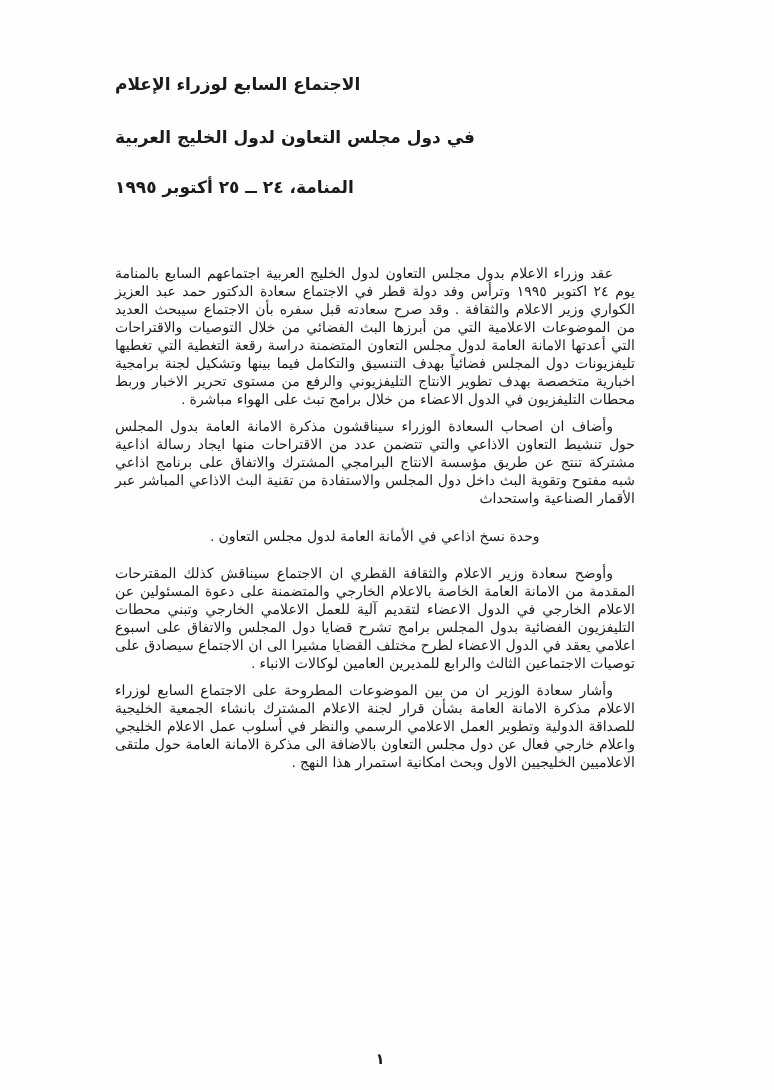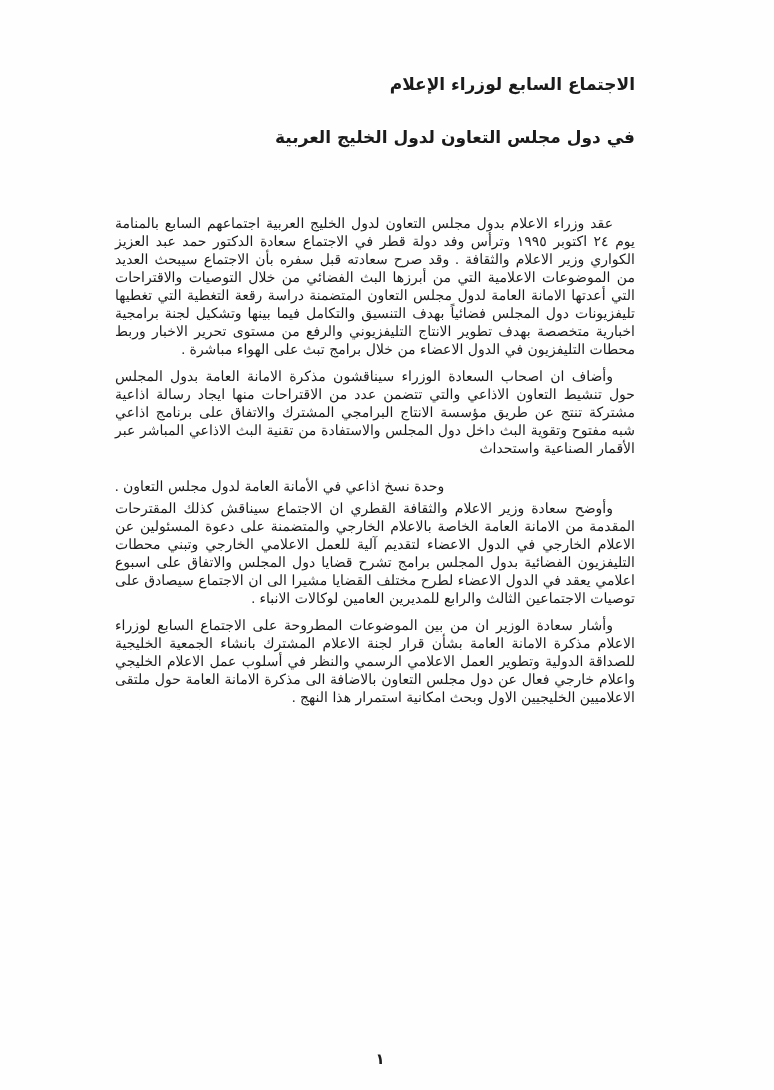--- a/index.html
+++ b/index.html
@@ -19,21 +19,21 @@
     position: absolute;
     top: 0; left: 0;
     width: 774px;
     height: 1090px;
     background: #fefefe;
     box-sizing: border-box;
     padding: 72px 139px 0 115px; 
     direction: rtl;
   }
   .doc-header {
-    text-align: right;
+    text-align: left;
     font-weight: bold;
   }
   .title-line {
     font-size: 17px;
     line-height: 24px;
     margin: 0;
   }
   .title-line-1 { margin-bottom: 29px; }
   .title-line-2 { margin-bottom: 26px; }
   .title-line-3 { margin-bottom: 0; }
@@ -44,23 +44,23 @@
     text-align: justify;
     font-family: Liberation Serif, serif;
   }
   .para {
     margin: 0 0 9px 0;
     text-indent: 22px; 
     word-spacing: 1px;
   }
   .para-continuation {
     margin-top: 20px;
-    margin-bottom: 4px;
+    margin-bottom: 19px;
     text-indent: 0;
-    text-align: left;
+    text-align: center;
   }
   .page-footer {
     position: absolute;
     bottom: 22px;
     left: 0;
     width: 774px;
     text-align: center;
   }
   .page-number {
     font-size: 15px;
@@ -70,20 +70,21 @@
   }
 </style>
 </head>
 <body>
 
 <div class="page">
 
   <header class="doc-header">
     <h1 class="title-line title-line-1">الاجتماع السابع لوزراء الإعلام</h1>
     <h2 class="title-line title-line-2">في دول مجلس التعاون لدول الخليج العربية</h2>
+    <h3 class="title-line title-line-3">المنامة، ٢٤ ــ ٢٥ أكتوبر ١٩٩٥</h3>
   </header>
 
   <main class="doc-body">
     <p class="para">عقد وزراء الاعلام بدول مجلس التعاون لدول الخليج العربية اجتماعهم السابع بالمنامة يوم ٢٤ اكتوبر ١٩٩٥ وترأس وفد دولة قطر في الاجتماع سعادة الدكتور حمد عبد العزيز الكواري وزير الاعلام والثقافة . وقد صرح سعادته قبل سفره بأن الاجتماع سيبحث العديد من الموضوعات الاعلامية التي من أبرزها البث الفضائي من خلال التوصيات والاقتراحات التي أعدتها الامانة العامة لدول مجلس التعاون المتضمنة دراسة رقعة التغطية التي تغطيها تليفزيونات دول المجلس فضائياً بهدف التنسيق والتكامل فيما بينها وتشكيل لجنة برامجية اخبارية متخصصة بهدف تطوير الانتاج التليفزيوني والرفع من مستوى تحرير الاخبار وربط محطات التليفزيون في الدول الاعضاء من خلال برامج تبث على الهواء مباشرة .</p>
     <p class="para">وأضاف ان اصحاب السعادة الوزراء سيناقشون مذكرة الامانة العامة بدول المجلس حول تنشيط التعاون الاذاعي والتي تتضمن عدد من الاقتراحات منها ايجاد رسالة اذاعية مشتركة تنتج عن طريق مؤسسة الانتاج البرامجي المشترك والاتفاق على برنامج اذاعي شبه مفتوح وتقوية البث داخل دول المجلس والاستفادة من تقنية البث الاذاعي المباشر عبر الأقمار الصناعية واستحداث</p>
     <p class="para para-continuation">وحدة نسخ اذاعي في الأمانة العامة لدول مجلس التعاون .</p>
     <p class="para">وأوضح سعادة وزير الاعلام والثقافة القطري ان الاجتماع سيناقش كذلك المقترحات المقدمة من الامانة العامة الخاصة بالاعلام الخارجي والمتضمنة على دعوة المسئولين عن الاعلام الخارجي في الدول الاعضاء لتقديم آلية للعمل الاعلامي الخارجي وتبني محطات التليفزيون الفضائية بدول المجلس برامج تشرح قضايا دول المجلس والاتفاق على اسبوع اعلامي يعقد في الدول الاعضاء لطرح مختلف القضايا مشيرا الى ان الاجتماع سيصادق على توصيات الاجتماعين الثالث والرابع للمديرين العامين لوكالات الانباء .</p>
     <p class="para">وأشار سعادة الوزير ان من بين الموضوعات المطروحة على الاجتماع السابع لوزراء الاعلام مذكرة الامانة العامة بشأن قرار لجنة الاعلام المشترك بانشاء الجمعية الخليجية للصداقة الدولية وتطوير العمل الاعلامي الرسمي والنظر في أسلوب عمل الاعلام الخليجي واعلام خارجي فعال عن دول مجلس التعاون بالاضافة الى مذكرة الامانة العامة حول ملتقى الاعلاميين الخليجيين الاول وبحث امكانية استمرار هذا النهج .</p>
   </main>
 

